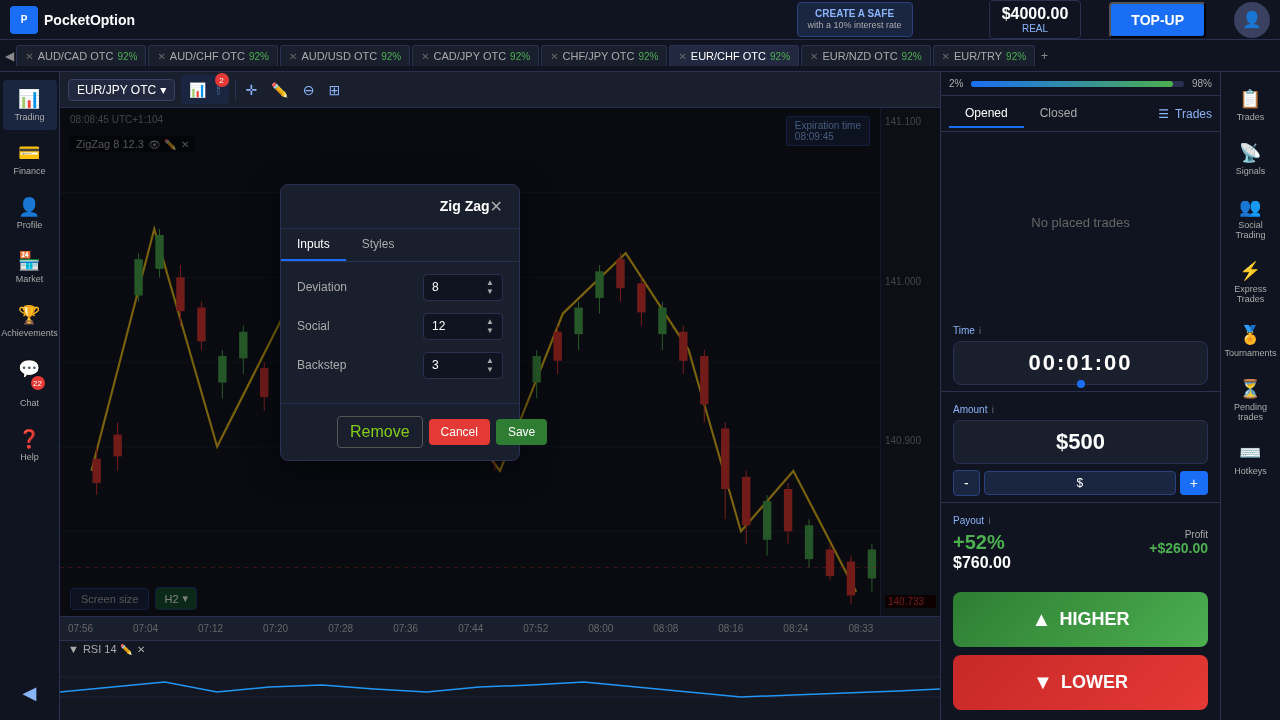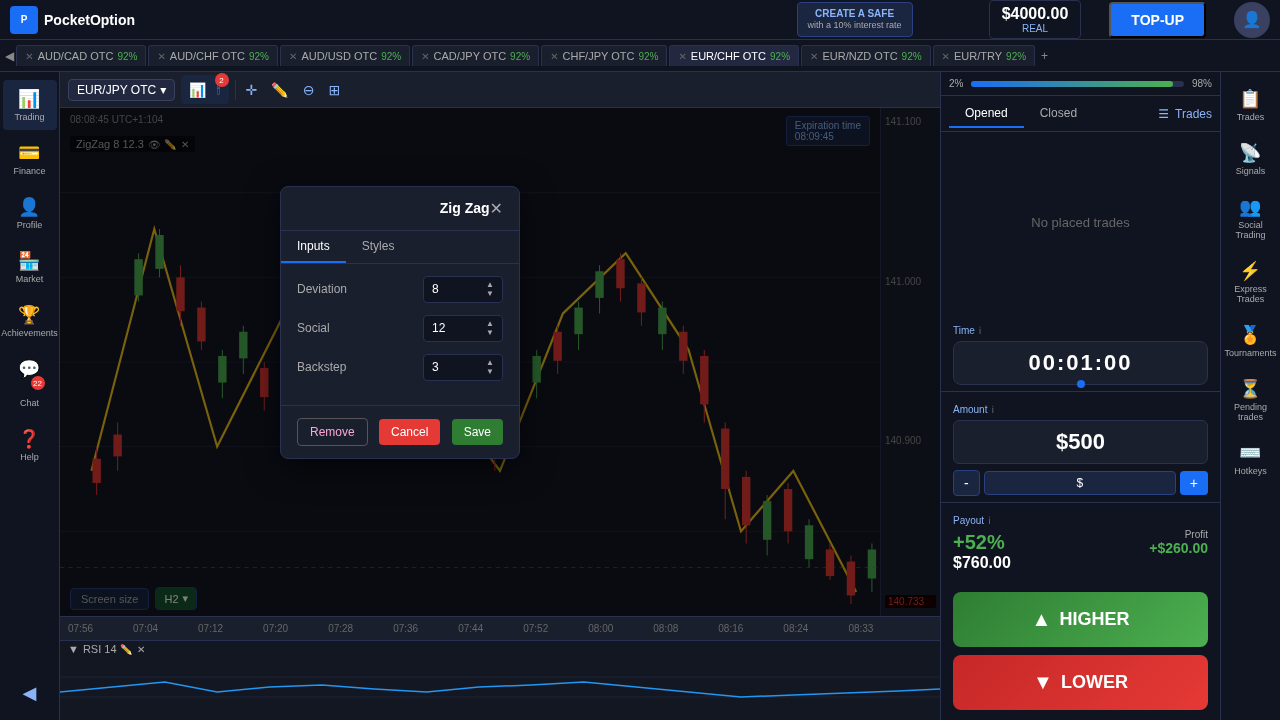--- a/index.html
+++ b/index.html
@@ -129,21 +129,21 @@
     .modal-tabs { display: flex; border-bottom: 1px solid #2a3050; }
     .modal-tab { padding: 8px 16px; font-size: 12px; cursor: pointer; border-bottom: 2px solid transparent; color: #aaa; }
     .modal-tab.active { color: #fff; border-bottom: 2px solid #1a6ef5; }
     .modal-body { padding: 12px 16px; }
     .modal-row { display: flex; align-items: center; justify-content: space-between; margin-bottom: 12px; }
     .modal-label { font-size: 12px; color: #aaa; }
     .modal-input { background: #0f1420; border: 1px solid #2a3050; border-radius: 4px; padding: 4px 8px; color: #fff; font-size: 12px; width: 80px; display: flex; align-items: center; justify-content: space-between; }
     .modal-spinner { display: flex; flex-direction: column; gap: 1px; }
     .spinner-btn { background: none; border: none; color: #aaa; cursor: pointer; font-size: 8px; line-height: 1; }
     .modal-footer { padding: 12px 16px; border-top: 1px solid #2a3050; display: flex; align-items: center; justify-content: space-between; gap: 6px; }
-    .btn-remove { background: none; border: 1px solid #555; border-radius: 4px; padding: 6px 12px; color: #f9a8d4; cursor: pointer; font-size: 12px; }
+    .btn-remove { background: none; border: 1px solid #555; border-radius: 4px; padding: 6px 12px; color: #84cc16; cursor: pointer; font-size: 16px; margin-left: 40px; }
     .btn-cancel { background: #e53935; border: none; border-radius: 4px; padding: 6px 12px; color: #fff; cursor: pointer; font-size: 12px; }
     .btn-save { background: #2e7d32; border: none; border-radius: 4px; padding: 6px 12px; color: #fff; cursor: pointer; font-size: 12px; }
   </style>
 </head>
 <body>
 
 <div class="top-bar">
   <div class="logo">
     <div class="logo-icon">P</div>
     <span>PocketOption</span>

